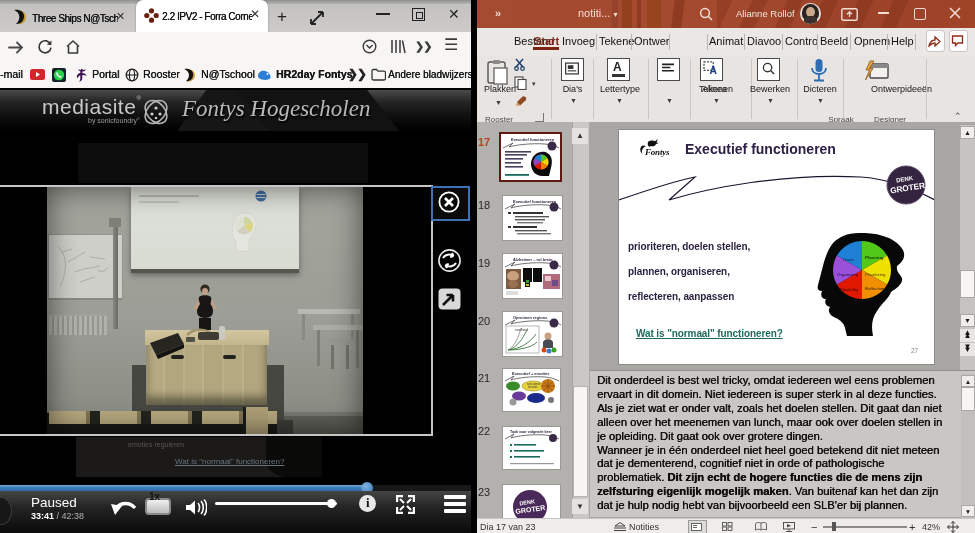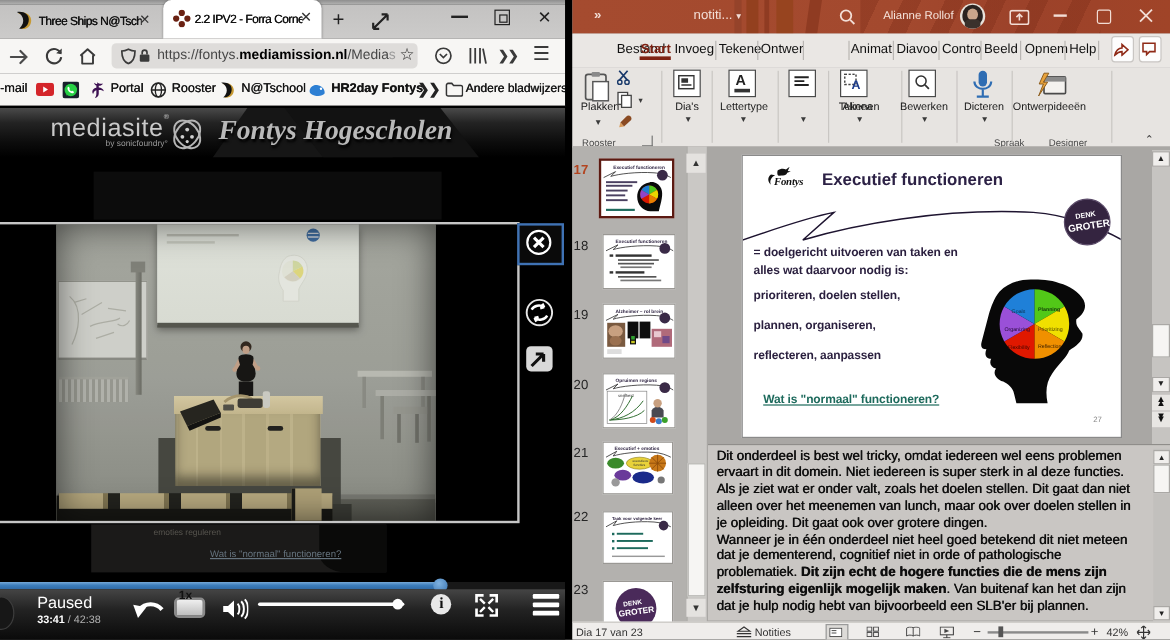--- a/index.html
+++ b/index.html
@@ -86,31 +86,20 @@
     <svg class="abs" style="left:362px;top:7px" width="15" height="15" viewBox="0 0 15 15">
       <circle cx="7.5" cy="7.5" r="6.3" stroke="#3a3a3a" stroke-width="1.4" fill="none"></circle>
       <path d="M4.5 6 L7.5 9 L10.5 6" stroke="#3a3a3a" stroke-width="1.4" fill="none"></path>
     </svg>
     <svg class="abs" style="left:390px;top:7px" width="16" height="15" viewBox="0 0 16 15">
       <path d="M2 1 L2 14 M6 1 L6 14 M10 1 L10 14 M12.5 1.5 L15 14" stroke="#3a3a3a" stroke-width="1.5" fill="none"></path>
     </svg>
     <div class="abs" style="left:415px;top:8px;font-size:11px;color:#3a3a3a;font-weight:700;letter-spacing:-1px;">❯❯</div>
     <div class="abs" style="left:444px;top:3px;font-size:16px;color:#3a3a3a;">☰</div>
   </div>
-  <div id="urlbar" class="abs">
-    <svg class="abs" style="left:7px;top:3.5px" width="14" height="14" viewBox="0 0 14 14">
-      <path d="M7 1 C9 2 11 2.5 12.5 2.5 C12.5 8 11 11.5 7 13 C3 11.5 1.5 8 1.5 2.5 C3 2.5 5 2 7 1 Z" stroke="#3a3a3a" stroke-width="1.4" fill="none"></path>
-    </svg>
-    <svg class="abs" style="left:21px;top:4px" width="13" height="13" viewBox="0 0 13 13">
-      <rect x="2.5" y="5.5" width="8" height="6" rx="1" fill="#3a3a3a"></rect>
-      <path d="M4.5 5.5 L4.5 3.8 A2 2 0 0 1 8.5 3.8 L8.5 5.5" stroke="#3a3a3a" stroke-width="1.4" fill="none"></path>
-    </svg>
-    <div class="abs" style="left:38px;top:4px;font-size:11.5px;color:#474747;white-space:nowrap;">https://fontys.<span style="color:#000;font-weight:700;">mediamission.nl</span>/Media<span style="color:#9a9a9a;">s</span></div>
-    <div class="abs" style="left:240px;top:1px;font-size:14px;color:#2a2a2a;">☆</div>
-  </div>
   <div id="bookbar" class="abs">
     <div class="abs bktxt" style="left:0px;top:7px;">-mail</div>
     <svg class="abs" style="left:30px;top:8px" width="15" height="11" viewBox="0 0 15 11">
       <rect width="15" height="11" rx="2.5" fill="#d4252a"></rect>
       <path d="M6 3 L10 5.5 L6 8 Z" fill="#fff"></path>
     </svg>
     <svg class="abs" style="left:52px;top:7px" width="14" height="14" viewBox="0 0 14 14">
       <rect width="14" height="14" rx="2" fill="#17212b"></rect>
       <circle cx="7" cy="7" r="5.2" fill="#27d045"></circle>
       <path d="M4.5 4.6 C4.8 4.2 5.3 4.3 5.6 4.8 L6 5.5 C6.2 5.8 6 6.1 5.8 6.3 C6.1 7 6.8 7.7 7.6 8 C7.9 7.8 8.2 7.6 8.5 7.8 L9.3 8.3 C9.7 8.6 9.7 9.1 9.3 9.4 C8.9 9.8 8.2 9.9 7.5 9.6 C6 9 4.8 7.8 4.3 6.3 C4.1 5.6 4.2 5 4.5 4.6 Z" fill="#fff"></path>
@@ -152,21 +141,21 @@
       <svg class="abs" style="left:141px;top:8px" width="30" height="28" viewBox="0 0 30 28">
         <g stroke="#b5b5b5" fill="none" stroke-width="1.6">
           <ellipse cx="15" cy="14" rx="9" ry="13" transform="rotate(40 15 14)"></ellipse>
           <ellipse cx="15" cy="14" rx="9" ry="13" transform="rotate(-40 15 14)"></ellipse>
         </g>
         <circle cx="15" cy="10" r="1.6" fill="#cfcfcf"></circle>
         <circle cx="11" cy="16" r="1.6" fill="#cfcfcf"></circle>
         <circle cx="19" cy="16" r="1.6" fill="#cfcfcf"></circle>
         <circle cx="15" cy="20" r="1.3" fill="#cfcfcf"></circle>
       </svg>
-      <div class="abs" style="left:182px;top:6px;font-size:23px;font-weight:700;font-style:italic;font-family:'Liberation Serif',serif;color:#b9b9b9;text-shadow:1px 2px 2px #000;">Fontys Hogescholen</div>
+      <div class="abs" style="left:182px;top:6px;font-size:23px;font-weight:400;font-style:italic;font-family:'Liberation Serif',serif;color:#b9b9b9;text-shadow:1px 2px 2px #000;">Fontys Hogescholen</div>
     </div>
 
     <div class="abs" style="left:78px;top:55px;width:290px;height:40px;background:#0c0c0c;"></div>
 
     <div class="abs" style="left:-3px;top:97px;width:432px;height:247px;border:2px solid #c6c6c6;background:#000;"></div>
 
     <div class="abs" style="left:47px;top:99px;width:316px;height:247px;overflow:hidden;background:#a6a8a0;" id="classroom">
 
       <div class="abs" style="left:0;top:0;width:316px;height:232px;background:linear-gradient(#abada5 0%,#a3a59d 55%,#90928a 100%);"></div>
 
@@ -441,21 +430,21 @@
     <div class="rbtn" style="left:318px;top:28px;width:50px;">Dicteren</div>
     <div class="chev" style="left:340px;top:41px;">▼</div>
     <div class="rlbl" style="left:344px;width:40px;">Spraak</div>
     <div class="rsep" style="left:366px;"></div>
 
     <svg class="abs" style="left:386px;top:3px" width="26" height="25" viewBox="0 0 26 25">
       <rect x="7" y="5" width="18" height="14" rx="1" stroke="#4a4a4a" stroke-width="1.4" fill="#f4f2ef"></rect>
       <rect x="7" y="5" width="18" height="4" fill="#8a8a8a"></rect>
       <path d="M7 2 L3 11 L6.5 11 L2.5 21 L10 9.5 L6.5 9.5 L11 2 Z" fill="#e8a33d" stroke="#8a5a1a" stroke-width="0.8"></path>
     </svg>
-    <div class="rbtn" style="left:355px;top:28px;width:85px;">Ontwerpideeën</div>
+    <div class="rbtn" style="left:370px;top:28px;width:85px;text-align:right;">Ontwerpideeën</div>
     <div class="rlbl" style="left:388px;width:50px;">Designer</div>
     <div class="rsep" style="left:449px;"></div>
     <div class="abs" style="left:477px;top:55px;font-size:9px;color:#444;">⌃</div>
   </div>
   <div id="pmain" class="abs">
     <div id="panel" class="abs">
       <div class="tnum" style="top:14px;color:#b3441f;font-weight:700;">17</div>
       <div class="tnum" style="top:77px;">18</div>
       <div class="tnum" style="top:135px;">19</div>
       <div class="tnum" style="top:193px;">20</div>
@@ -610,21 +599,20 @@
         <text x="278" y="51" font-size="6" font-weight="bold" fill="#fff" transform="rotate(-9 287 55)">DENK</text>
         <text x="270.5" y="61" font-size="8.2" font-weight="bold" fill="#fff" transform="rotate(-9 287 55)">GROTER</text>
 
         <g transform="translate(20,8)">
           <path d="M7 8 C3.5 9.5 2 13 3.5 16 C0.5 13.5 0.5 9.5 3.5 7.5 Z" fill="#111"></path>
           <path d="M9 4 C11 2.5 14 2.2 16 3.2 L19 1 L17.5 4.5 L20 5 L17 6 C16.5 7.8 14.5 8.6 12.5 8.2 L10 8.4 C8.8 8.3 8.5 6 9 4 Z" fill="#111"></path>
           <text x="6" y="16.5" font-size="9" font-weight="bold" font-style="italic" font-family="Liberation Serif" fill="#111" letter-spacing="-0.2">Fontys</text>
         </g>
       </svg>
       <div class="abs" style="left:66px;top:11px;font-size:14px;font-weight:700;color:#2c2145;">Executief functioneren</div>
-      <div class="abs" style="left:9px;top:74px;font-size:10px;font-weight:700;color:#2a1f3e;line-height:14.8px;letter-spacing:-0.1px;">= doelgericht uitvoeren van taken en<br>alles wat daarvoor nodig is:</div>
       <div class="abs" style="left:9px;top:111px;font-size:10px;font-weight:700;color:#2a1f3e;letter-spacing:-0.1px;">prioriteren, doelen stellen,</div>
       <div class="abs" style="left:9px;top:136px;font-size:10px;font-weight:700;color:#2a1f3e;letter-spacing:-0.1px;">plannen, organiseren,</div>
       <div class="abs" style="left:9px;top:161px;font-size:10px;font-weight:700;color:#2a1f3e;letter-spacing:-0.1px;">reflecteren, aanpassen</div>
       <div class="abs" style="left:17px;top:198px;font-size:10px;font-weight:700;color:#1d6a5c;text-decoration:underline;letter-spacing:-0.1px;">Wat is "normaal" functioneren?</div>
       <div class="abs" style="left:292px;top:217px;font-size:6.5px;color:#888;">27</div>
     </div>
 
     <div class="abs" style="left:483px;top:3px;width:15px;height:245px;background:#c6c4c1;"></div>
     <div class="abs" style="left:483px;top:4px;width:15px;height:13px;background:#f0eeec;border:1px solid #aaa8a5;box-sizing:border-box;text-align:center;font-size:7px;color:#222;line-height:12px;">▲</div>
     <div class="abs" style="left:483px;top:148px;width:15px;height:28px;background:#f6f5f3;border:1px solid #aaa8a5;box-sizing:border-box;"></div>

